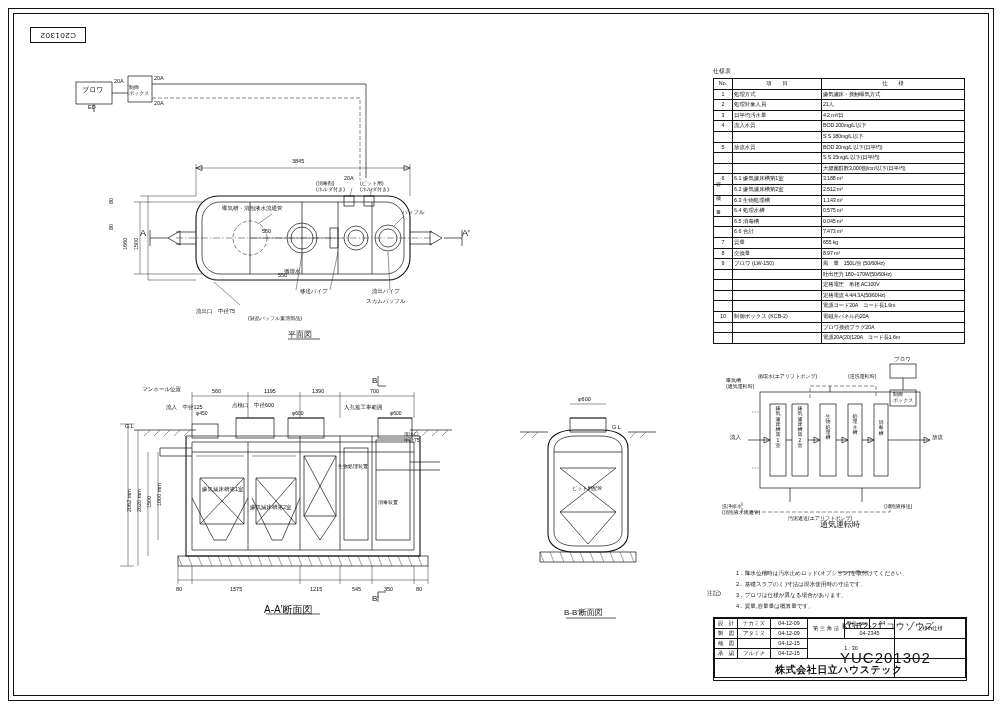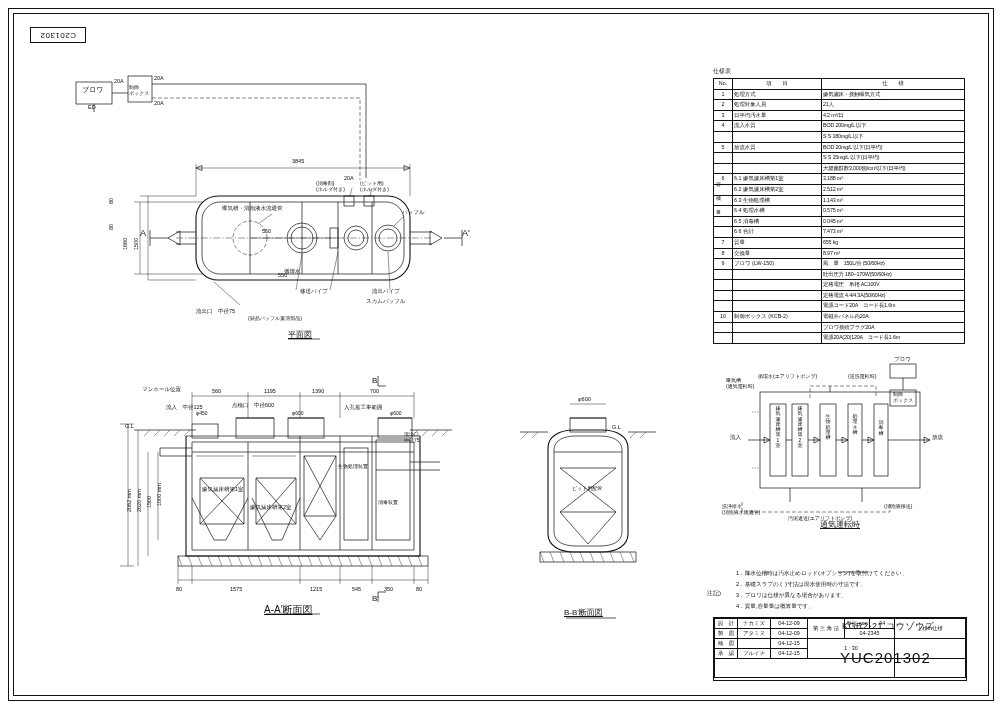--- a/index.html
+++ b/index.html
@@ -4,21 +4,21 @@
 <style>
   html,body{margin:0;padding:0;background:#ffffff;}
   body{width:1000px;height:707px;font-family:"Liberation Sans",sans-serif;color:#111;}
   #sheet{position:relative;width:1000px;height:707px;overflow:hidden;background:#fff;}
   .frame-outer{position:absolute;left:8px;top:8px;width:984px;height:691px;border:1.5px solid #111;}
   .frame-inner{position:absolute;left:13px;top:13px;width:974px;height:681px;border:0.8px solid #111;}
   .topcode{position:absolute;left:30px;top:27px;width:54px;height:14px;border:0.8px solid #111;
            font-size:8px;line-height:14px;text-align:center;letter-spacing:0.5px;
            transform:scaleY(-1) scaleX(-1);}
   .lbl{position:absolute;font-size:7px;line-height:1.15;white-space:pre;}
-  .lbl.u{text-decoration:underline;}
+  .lbl.u{}
   .lbl.c{text-align:center;}
   .tiny{font-size:5.5px;}
   .vsmall{font-size:5px;}
   .rot{transform-origin:0 0;transform:rotate(-90deg);}
   svg{position:absolute;left:0;top:0;width:1000px;height:707px;overflow:visible;}
   .ln{stroke:#111;stroke-width:0.7;fill:none;}
   .ln2{stroke:#111;stroke-width:1.1;fill:none;}
   .thin{stroke:#111;stroke-width:0.45;fill:none;}
   .dash{stroke:#111;stroke-width:0.5;fill:none;stroke-dasharray:4 2;}
   .dot{stroke:#111;stroke-width:0.5;fill:none;stroke-dasharray:1.2 1.6;}
@@ -541,14 +541,15 @@
         </tr>
         <tr>
           <td class="c" colspan="6" style="height:18px;"></td>
           <td class="c"></td>
         </tr>
       </tbody>
     </table>
   </div>
   <div class="prodname">KGR2-21 コウゾウズ</div>
   <div class="yuc">YUC201302</div>
+  <div class="company">株式会社日立ハウステック</div>
 
 </div>
 
 </body></html>

